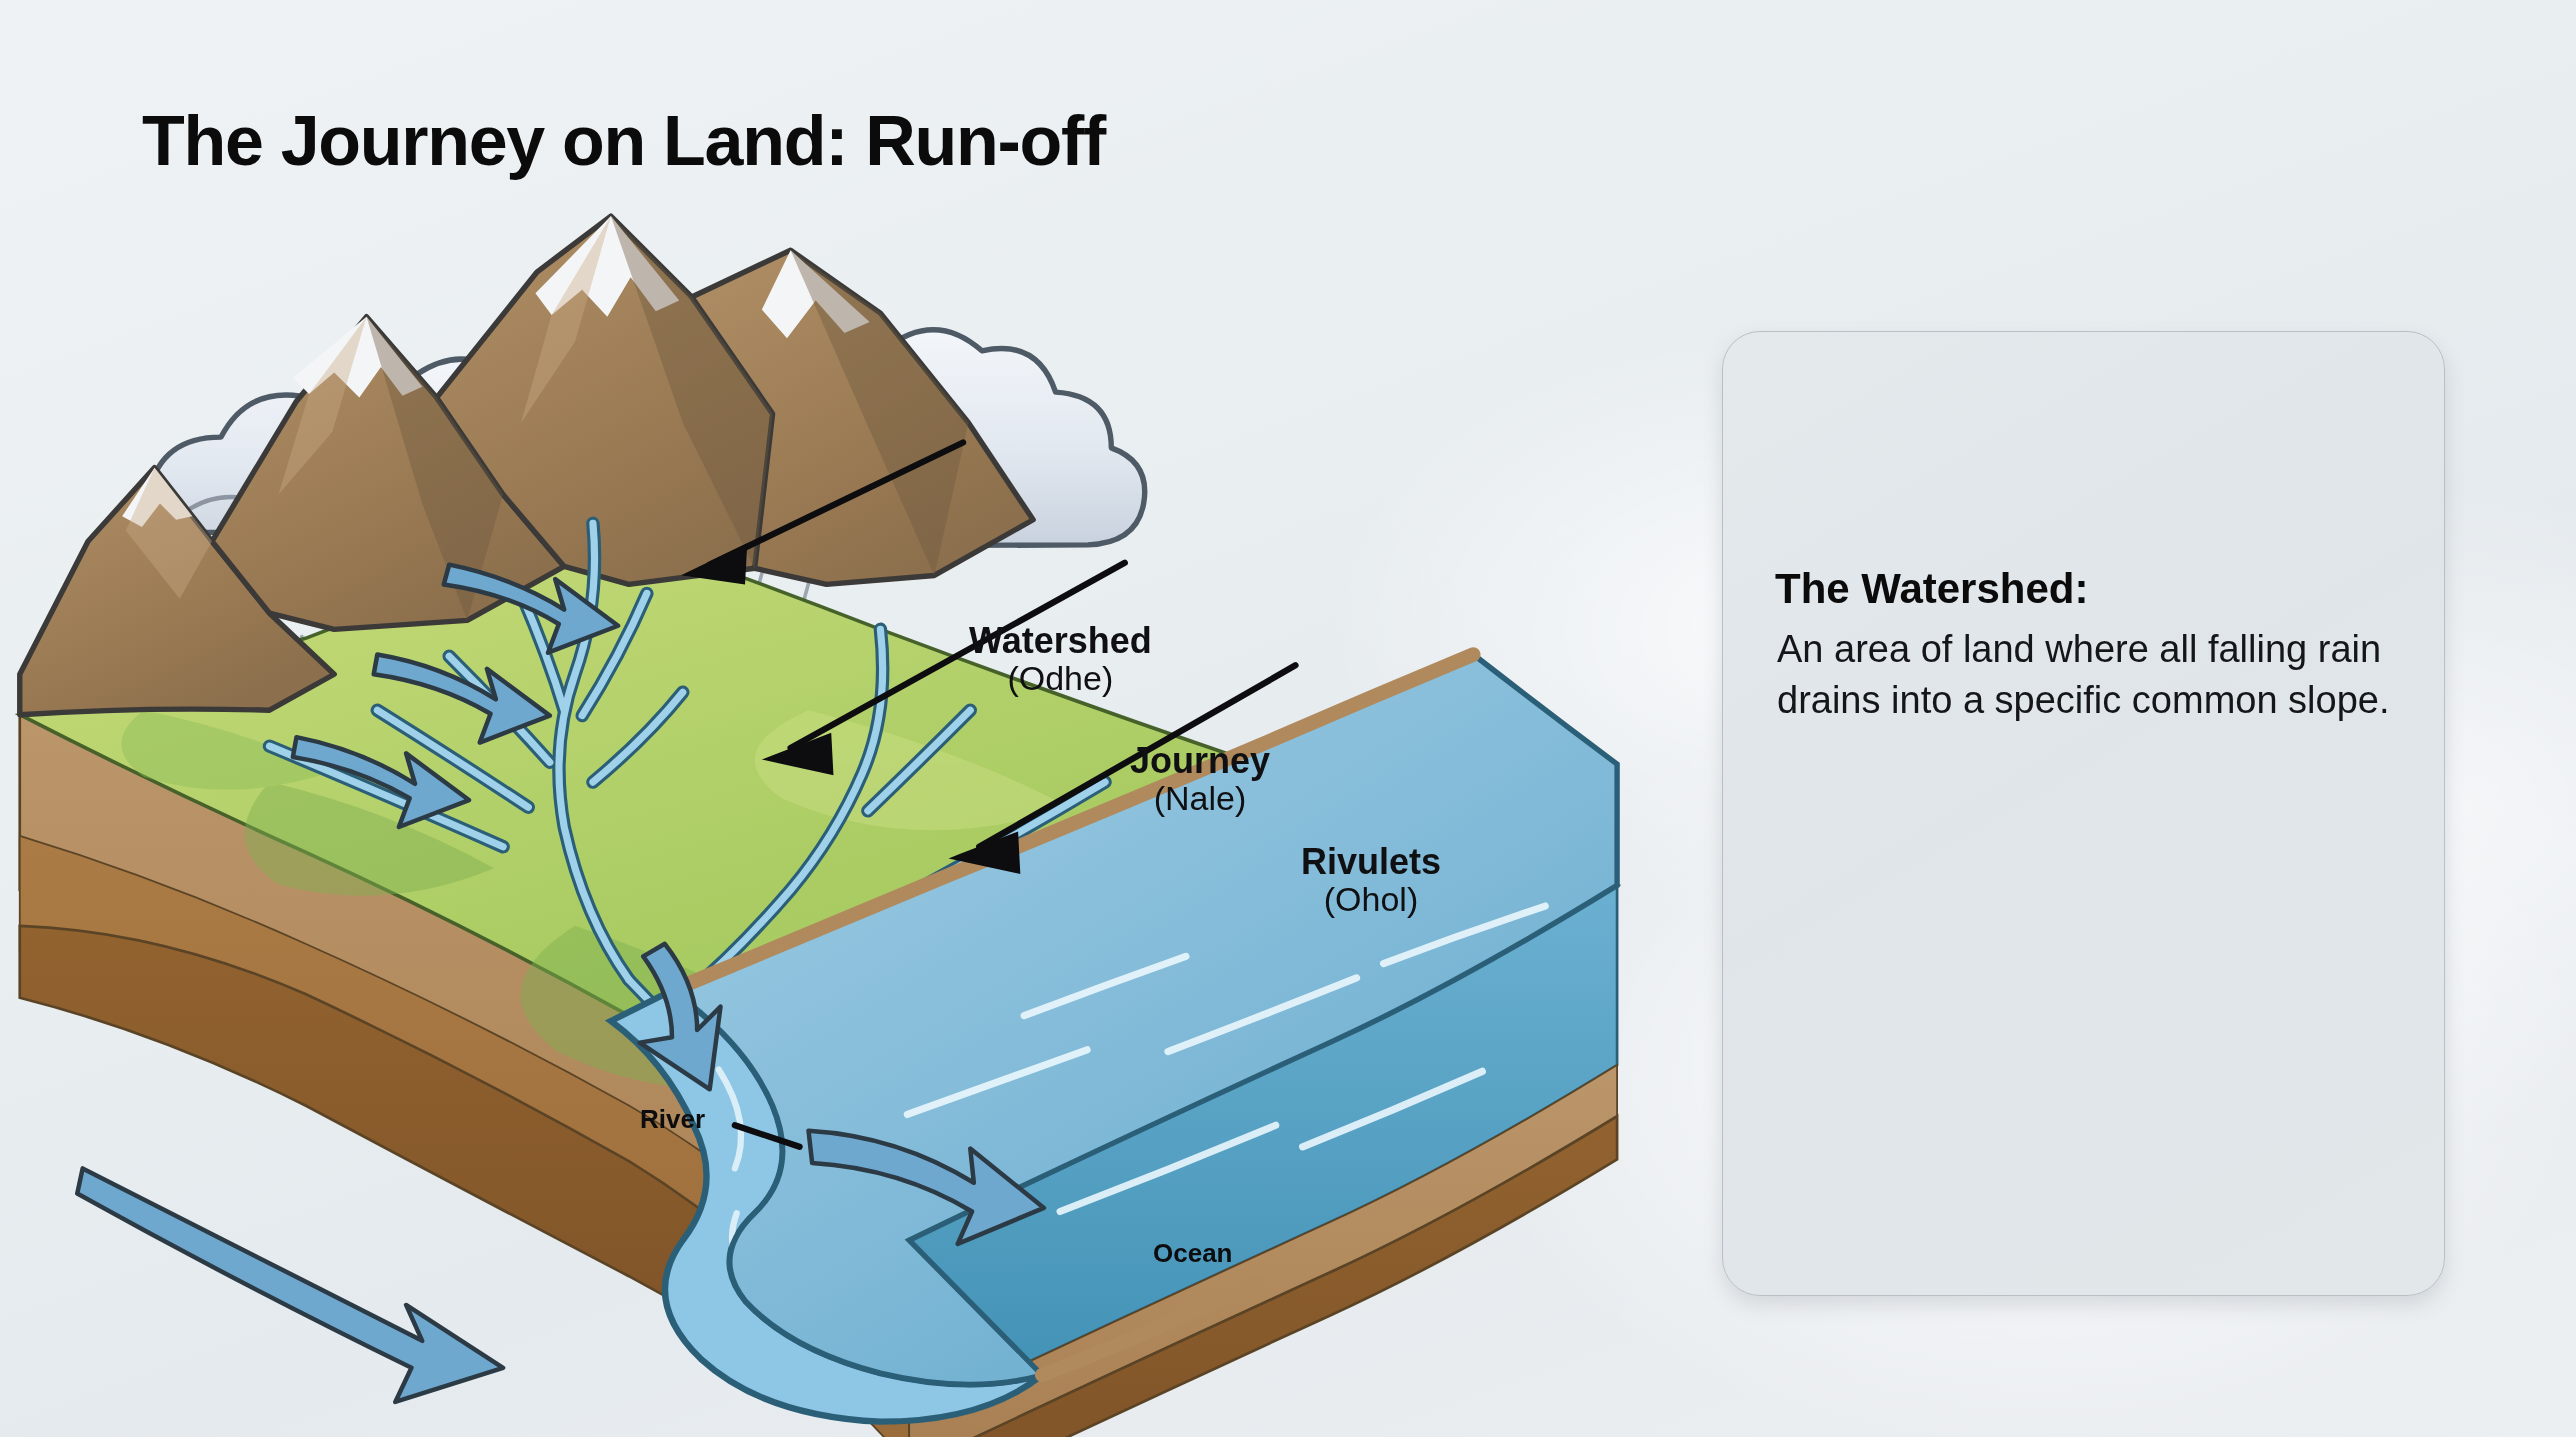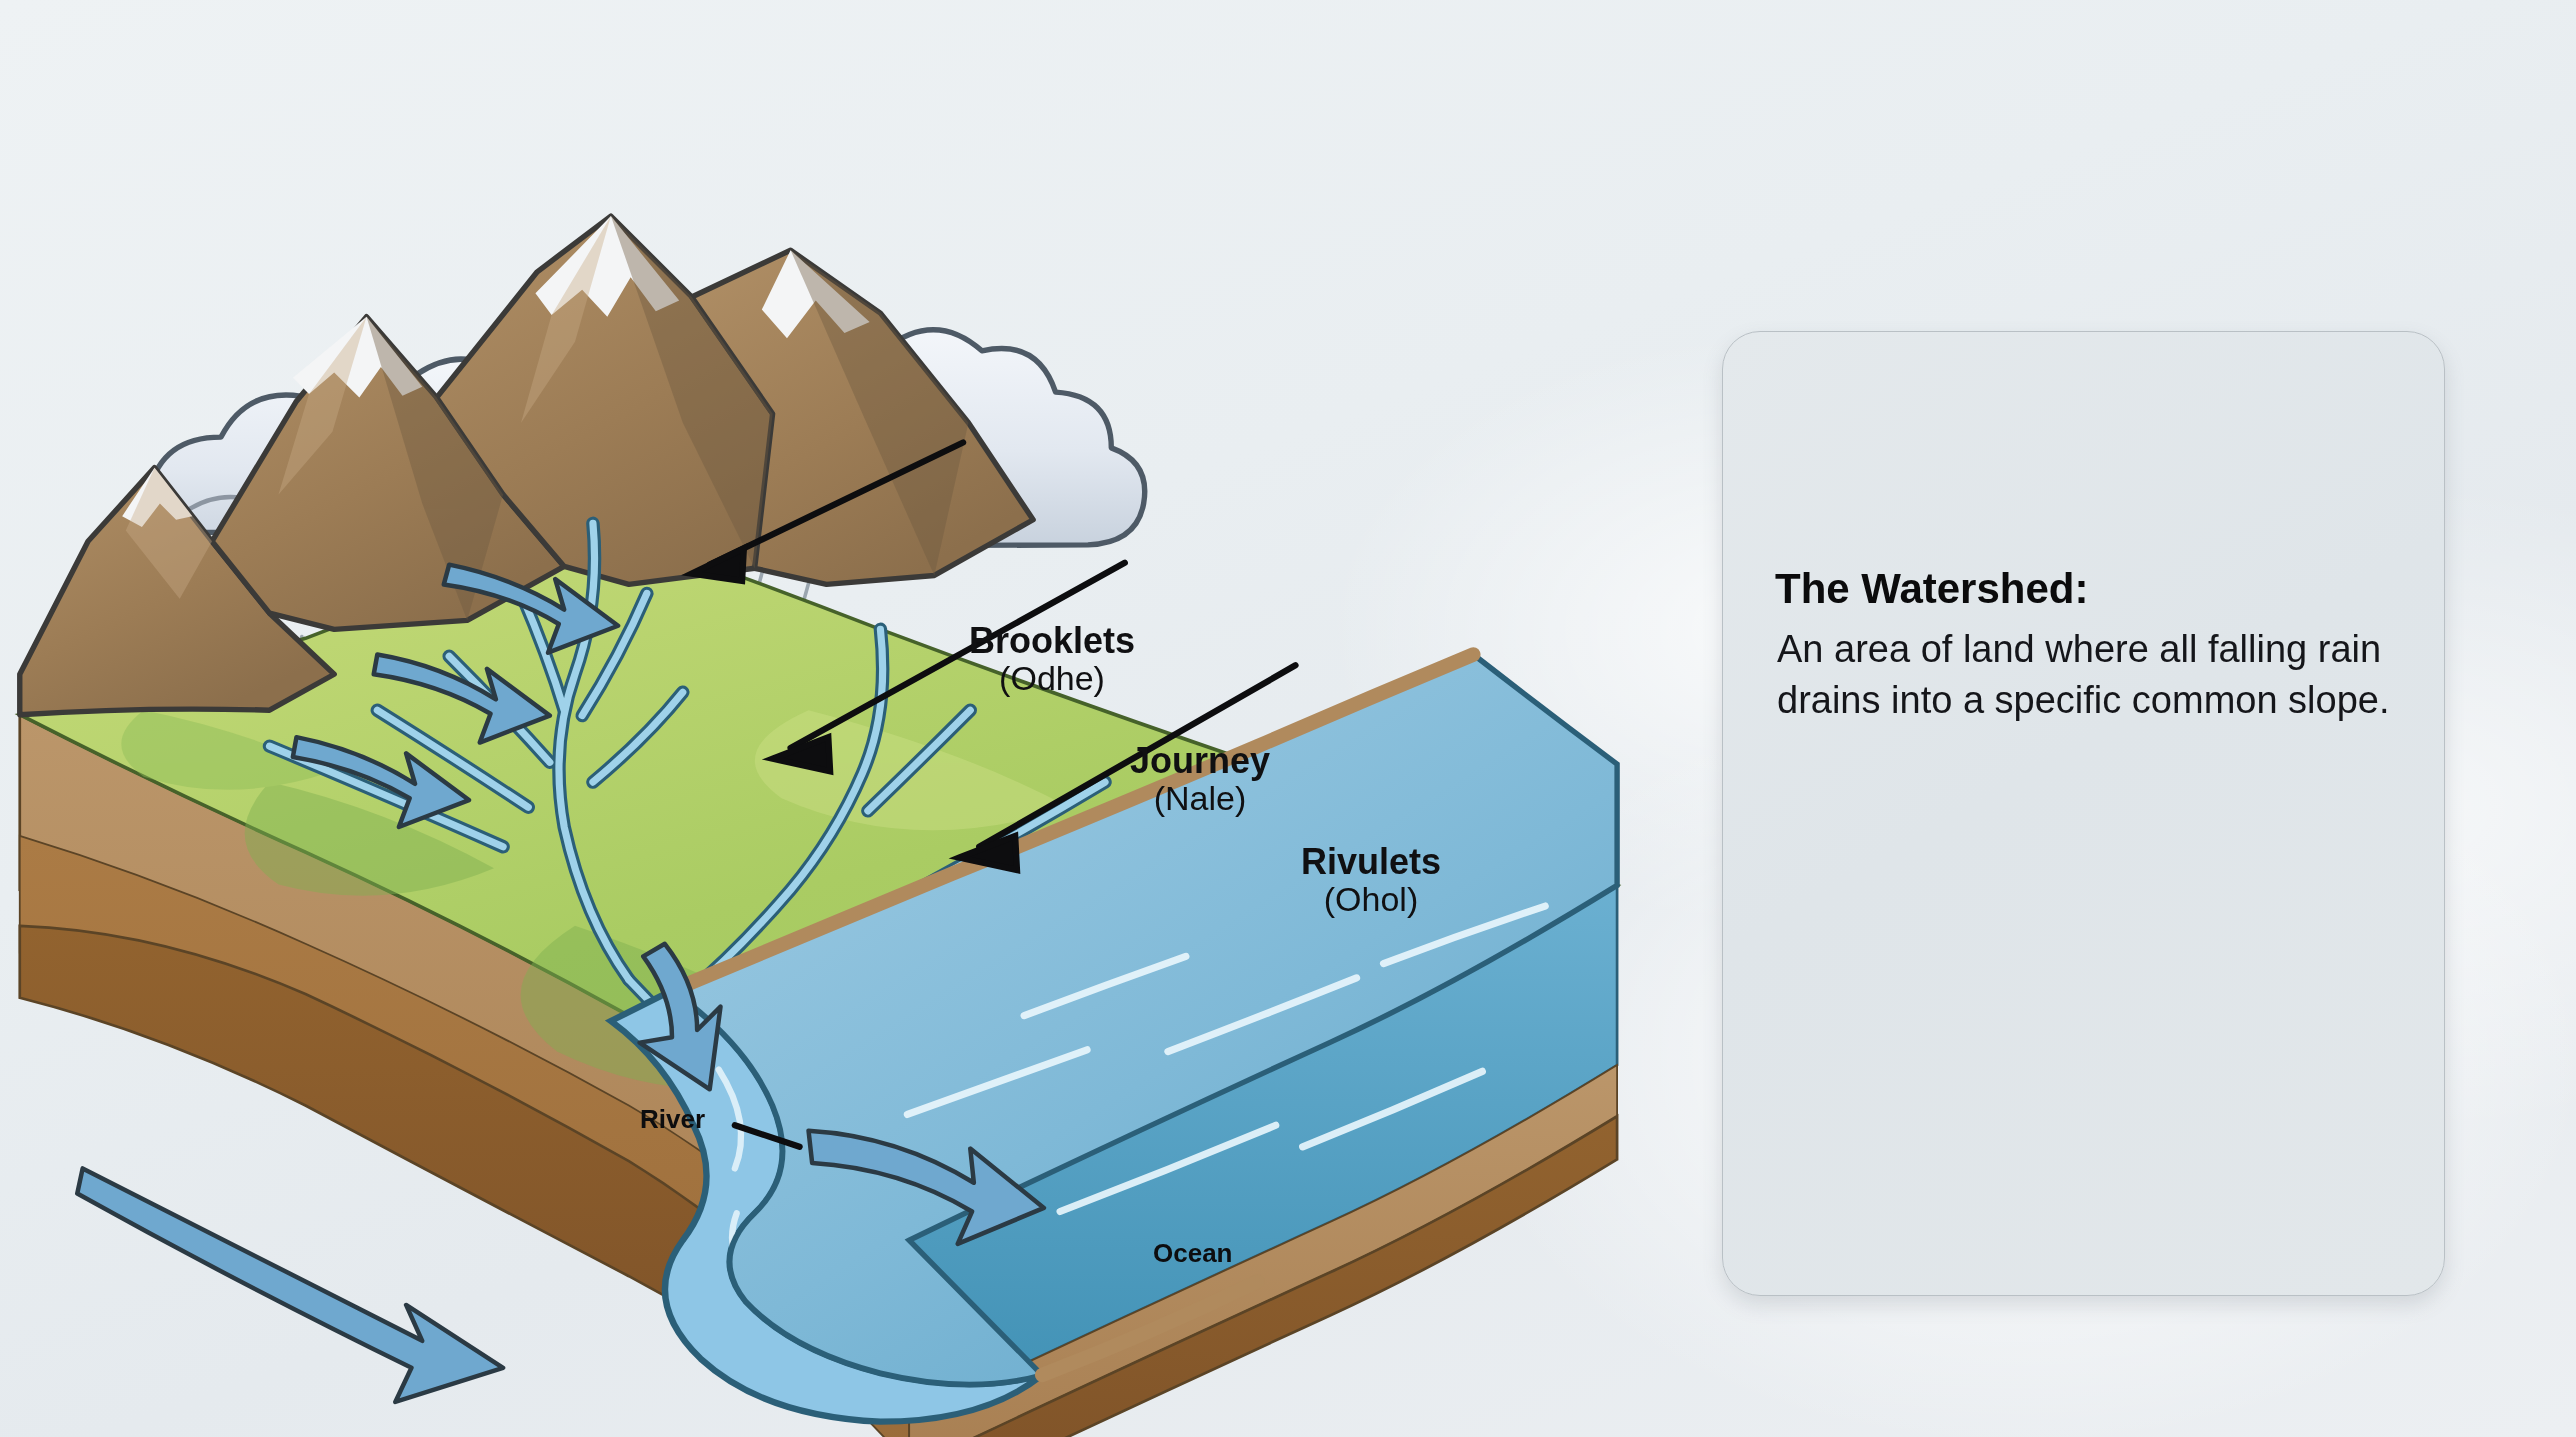--- a/index.html
+++ b/index.html
@@ -88,20 +88,21 @@
     color: #15161a;
   }
   #panel-para-1 { top: 292px; }
   #panel-para-2 { top: 528px; }
 </style>
 </head>
 <body>
 
 <div id="slide">
 
+  <div id="title">The Journey on Land: Run-off</div>
 
   <div id="diagram">
     <svg viewBox="0 0 1860 1370" xmlns="http://www.w3.org/2000/svg">
       <defs>
         <linearGradient id="gSoilTop" x1="0" y1="0" x2="0" y2="1">
           <stop offset="0%" stop-color="#bb966a"></stop>
           <stop offset="100%" stop-color="#a87f52"></stop>
         </linearGradient>
         <linearGradient id="gSoilMid" x1="0" y1="0" x2="0" y2="1">
           <stop offset="0%" stop-color="#ab7b45"></stop>
@@ -345,21 +346,21 @@
           <line x1="1442" y1="510" x2="1090" y2="712"></line>
           <path d="M1068 724 l62 -24 l2 38 Z"></path>
         </g>
         <g>
           <line x1="818" y1="1022" x2="890" y2="1046"></line>
         </g>
       </g>
     </svg>
 
     <div class="callout" id="label-brooklets">
-      <span class="cl-main">Brooklets</span>
+      <span class="cl-main">Watershed</span>
       <span class="cl-sub">(Odhe)</span>
     </div>
     <div class="callout" id="label-runnels">
       <span class="cl-main">Journey</span>
       <span class="cl-sub">(Nale)</span>
     </div>
     <div class="callout" id="label-rivulets">
       <span class="cl-main">Rivulets</span>
       <span class="cl-sub">(Ohol)</span>
     </div>

